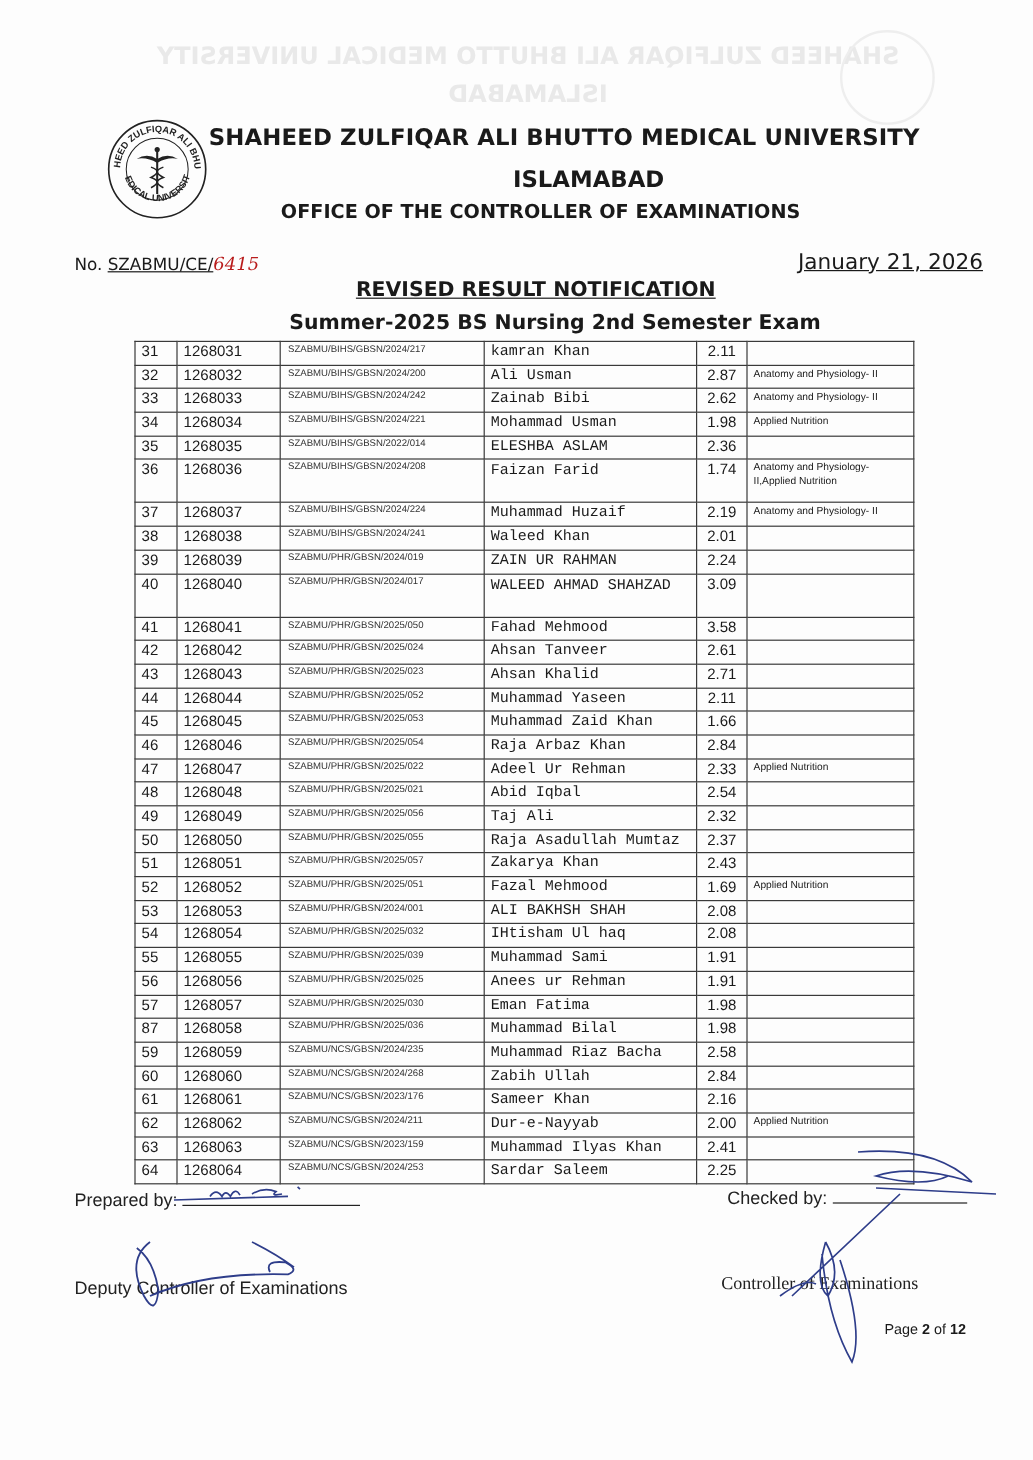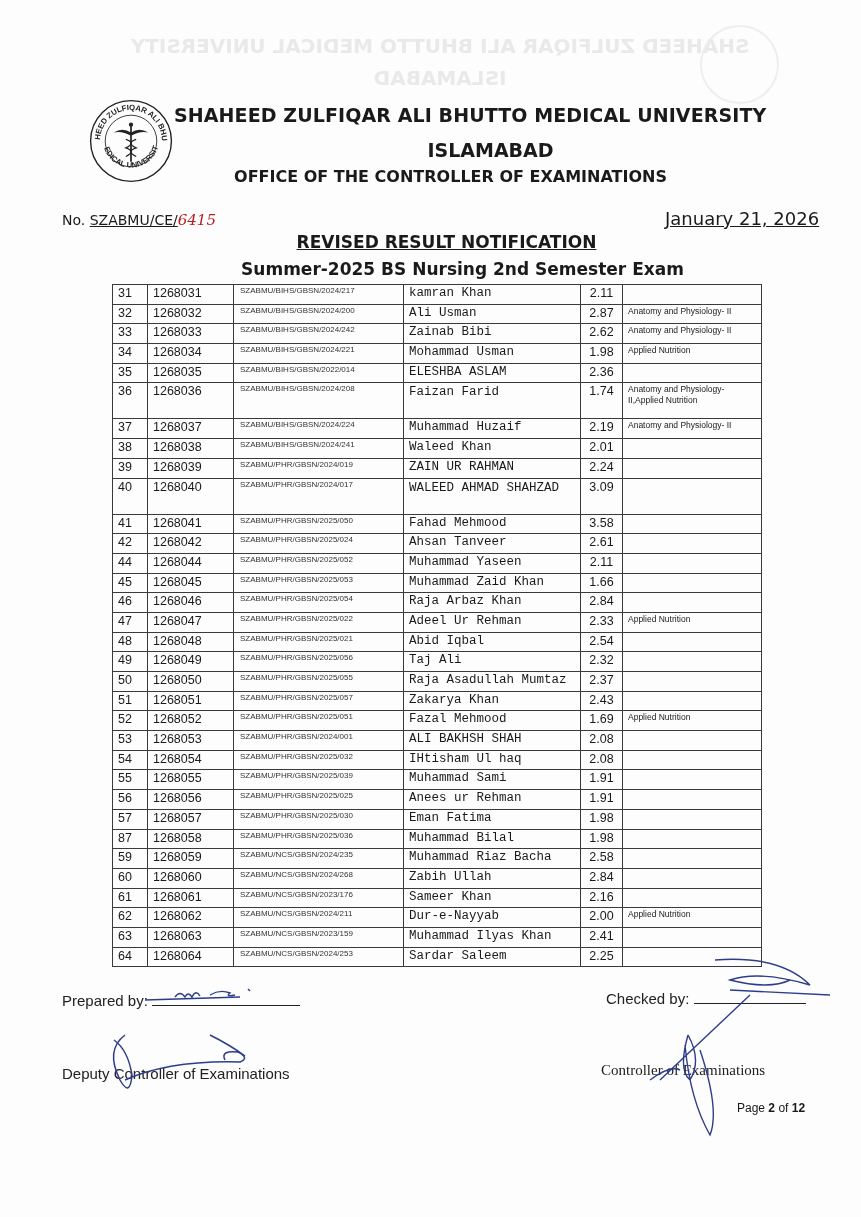--- a/index.html
+++ b/index.html
@@ -186,20 +186,28 @@
       </tr>
       <tr>
         <td class="sr">42</td>
         <td class="roll">1268042</td>
         <td class="reg">SZABMU/PHR/GBSN/2025/024</td>
         <td class="name">Ahsan Tanveer</td>
         <td class="gpa">2.61</td>
         <td class="rem"></td>
       </tr>
       <tr>
+        <td class="sr">43</td>
+        <td class="roll">1268043</td>
+        <td class="reg">SZABMU/PHR/GBSN/2025/023</td>
+        <td class="name">Ahsan Khalid</td>
+        <td class="gpa">2.71</td>
+        <td class="rem"></td>
+      </tr>
+      <tr>
         <td class="sr">44</td>
         <td class="roll">1268044</td>
         <td class="reg">SZABMU/PHR/GBSN/2025/052</td>
         <td class="name">Muhammad Yaseen</td>
         <td class="gpa">2.11</td>
         <td class="rem"></td>
       </tr>
       <tr>
         <td class="sr">45</td>
         <td class="roll">1268045</td>

